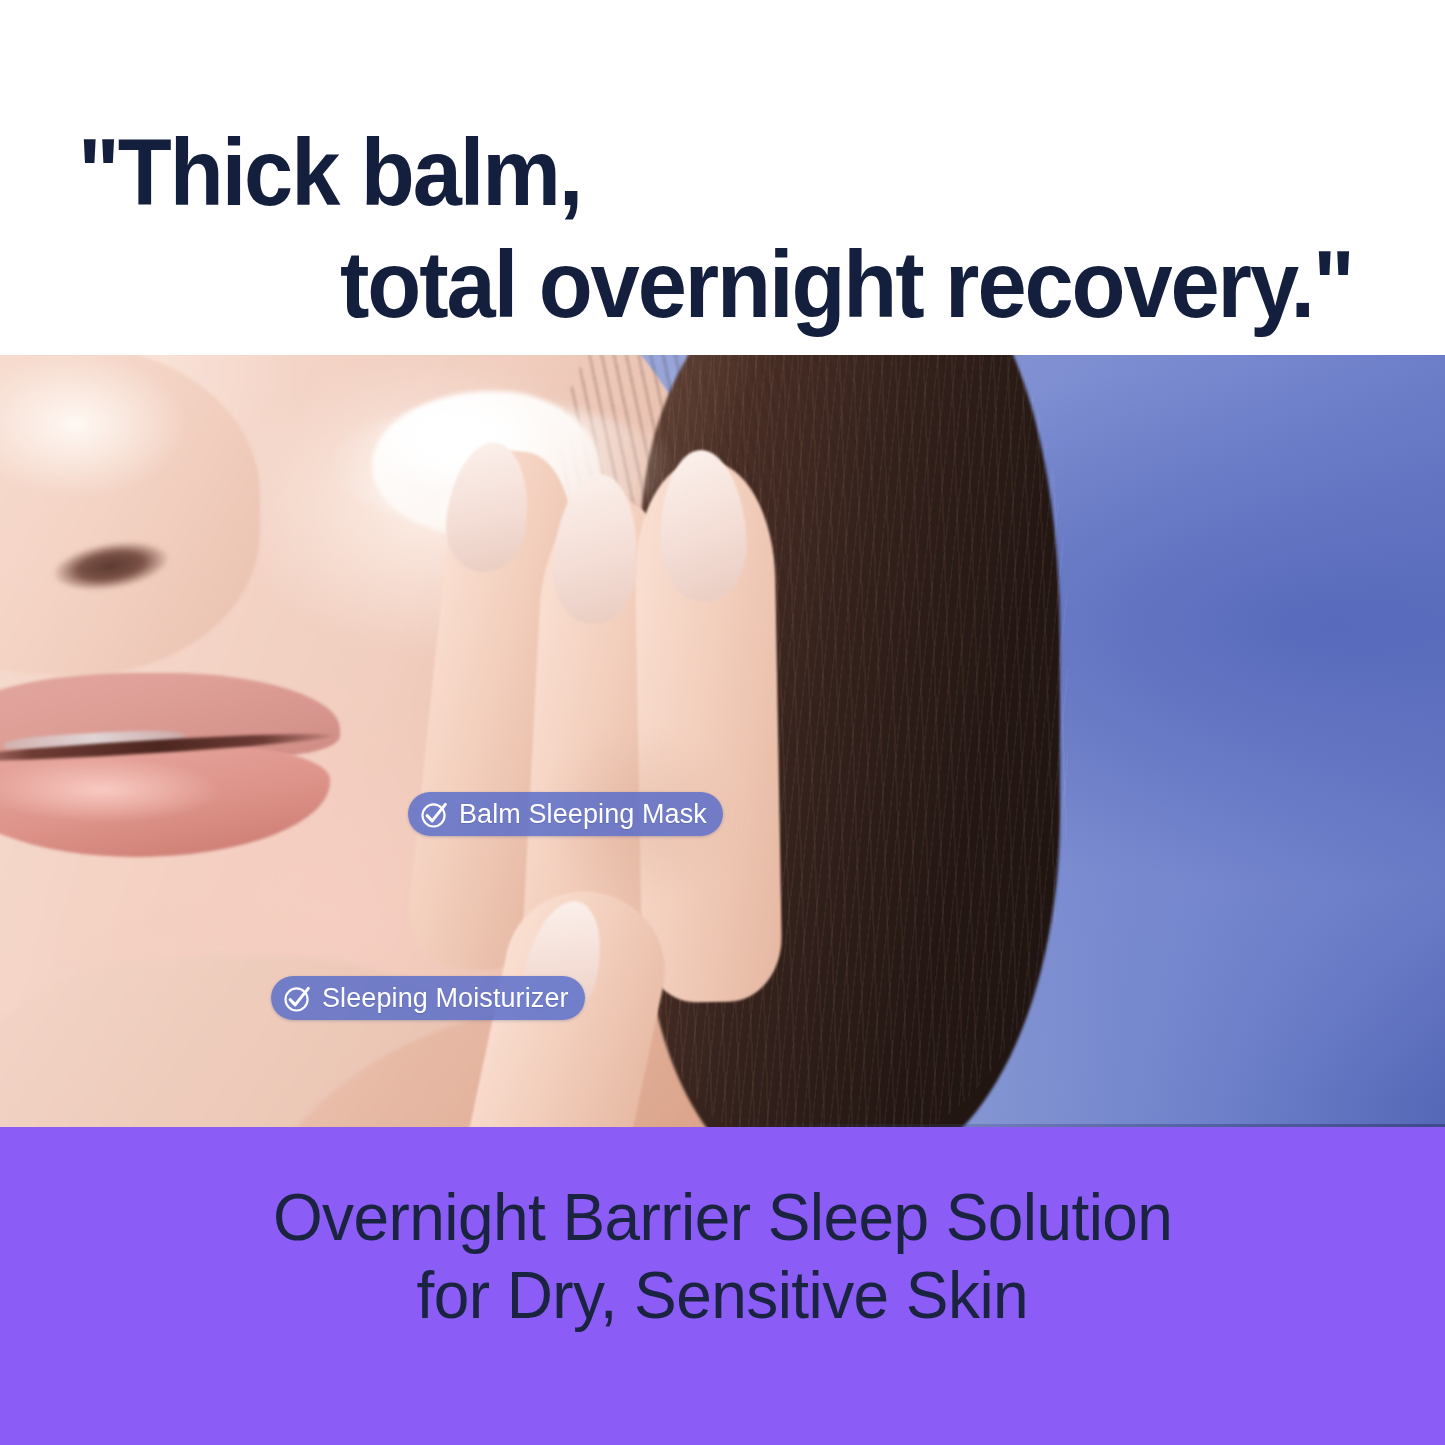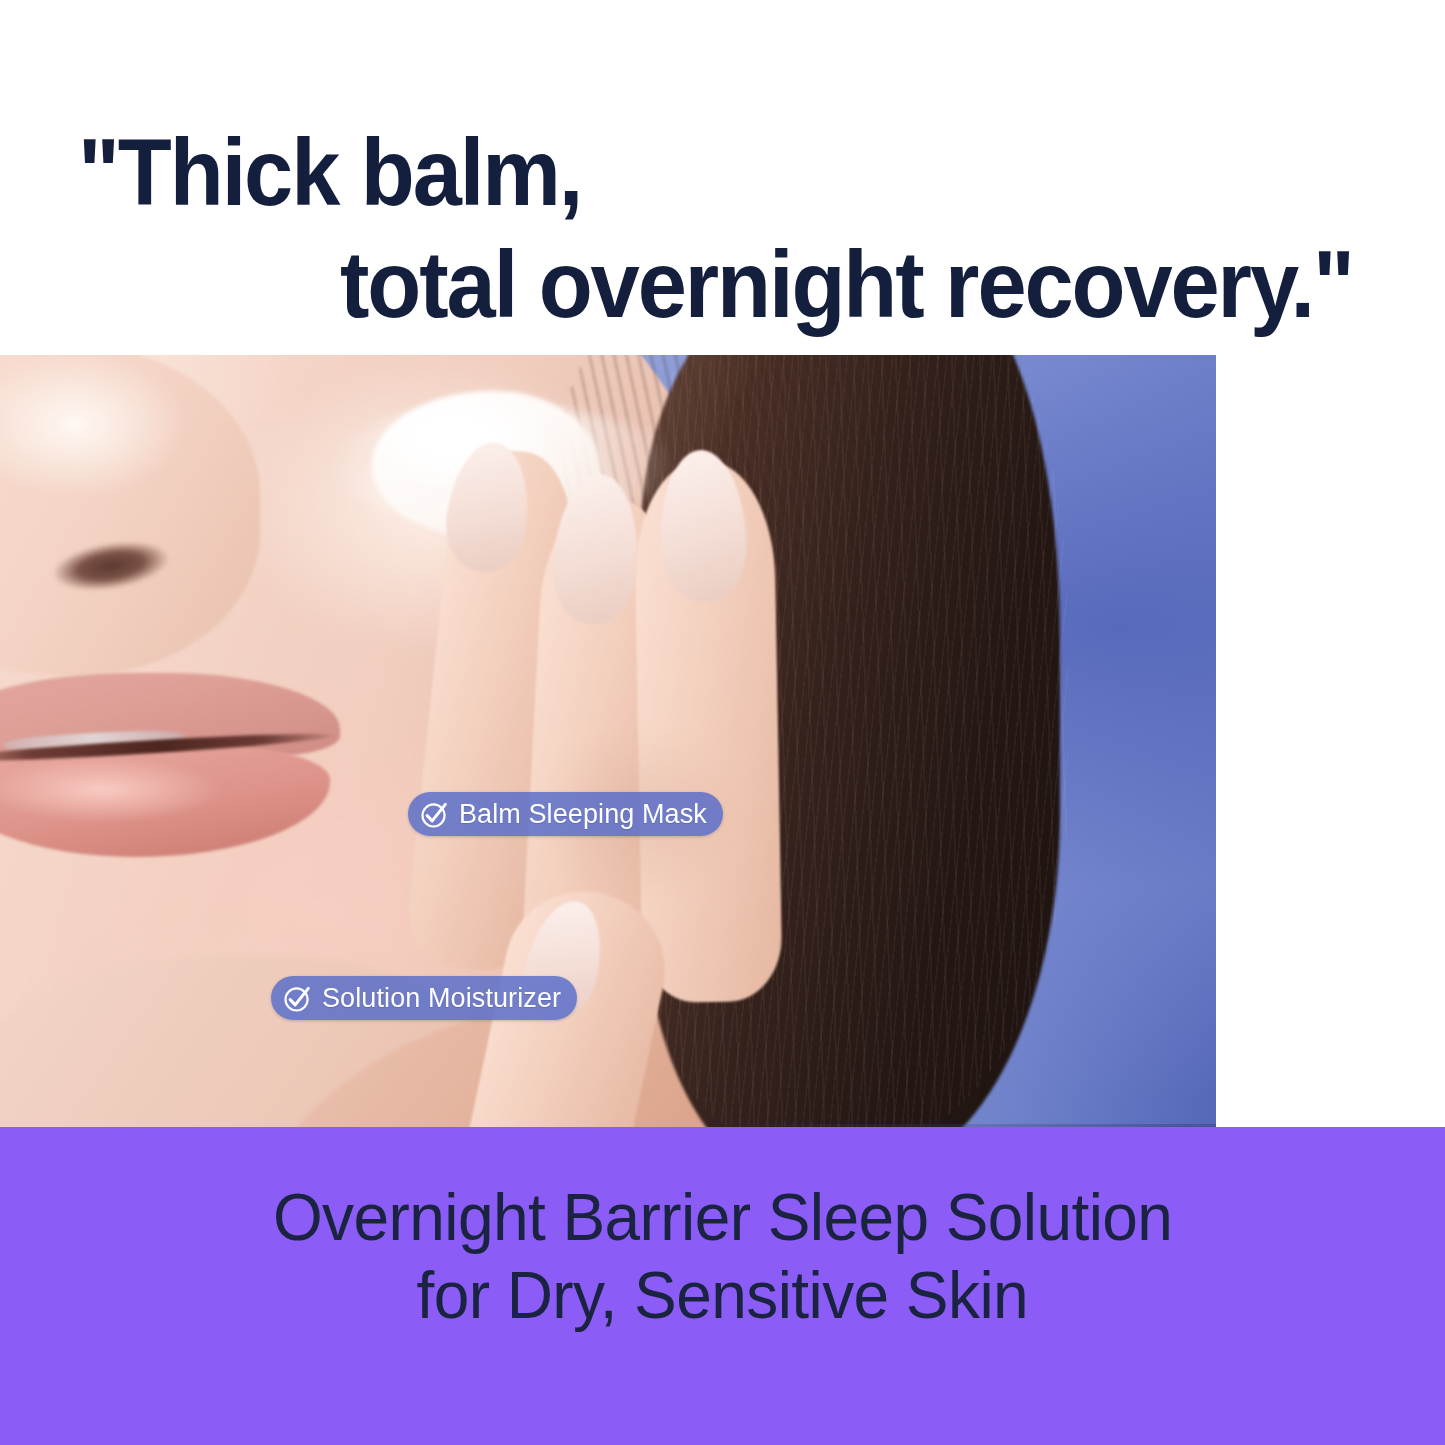--- a/index.html
+++ b/index.html
@@ -28,21 +28,21 @@
     line-height:1;
     font-stretch:condensed;
     transform:scaleX(0.94);
     transform-origin:left center;
   }
   .hl1{left:78px;top:126px;}
   .hl2{left:340px;top:238px;}
 
   
   .photo{
-    position:absolute;left:0;top:355px;width:1216px;height:772px;
+    position:absolute;left:0;top:355px;width:1445px;height:772px;
     overflow:hidden;
     background:linear-gradient(100deg,#c3cbe9 0%,#aebadf 28%,#8e9dd6 60%,#6275c6 88%,#5568b8 100%);
     text-align:right;
   }
   .photo-edge-bottom{
     position:absolute;left:0;bottom:0;width:1445px;height:3px;
     background:linear-gradient(90deg,rgba(255,255,255,0) 0%,rgba(255,255,255,0) 50%,rgba(60,70,120,.45) 78%,rgba(45,55,105,.6) 100%);
   }
 
   
@@ -320,21 +320,21 @@
             <circle cx="15" cy="17" r="11.4" fill="none" stroke="#ffffff" stroke-width="2.2"></circle>
             <path d="M8.4 17.2 L13.6 22.6 L27.2 5.6" fill="none" stroke="#ffffff" stroke-width="3.1" stroke-linecap="round" stroke-linejoin="round"></path>
           </svg>
           <span class="plabel">Balm Sleeping Mask</span>
         </div>
         <div class="pill" id="pill-1">
           <svg class="check" viewBox="0 0 32 32">
             <circle cx="15" cy="17" r="11.4" fill="none" stroke="#ffffff" stroke-width="2.2"></circle>
             <path d="M8.4 17.2 L13.6 22.6 L27.2 5.6" fill="none" stroke="#ffffff" stroke-width="3.1" stroke-linecap="round" stroke-linejoin="round"></path>
           </svg>
-          <span class="plabel">Solution Moisturizer</span>
+          <span class="plabel">Sleeping Moisturizer</span>
         </div>
       </div>
 
     <div class="photo-edge-bottom"></div>
   </div>
 
   <div class="caption">
     <div class="caption-line">Overnight Barrier Sleep Solution</div>
     <div class="caption-line">for Dry, Sensitive Skin</div>
   </div>

